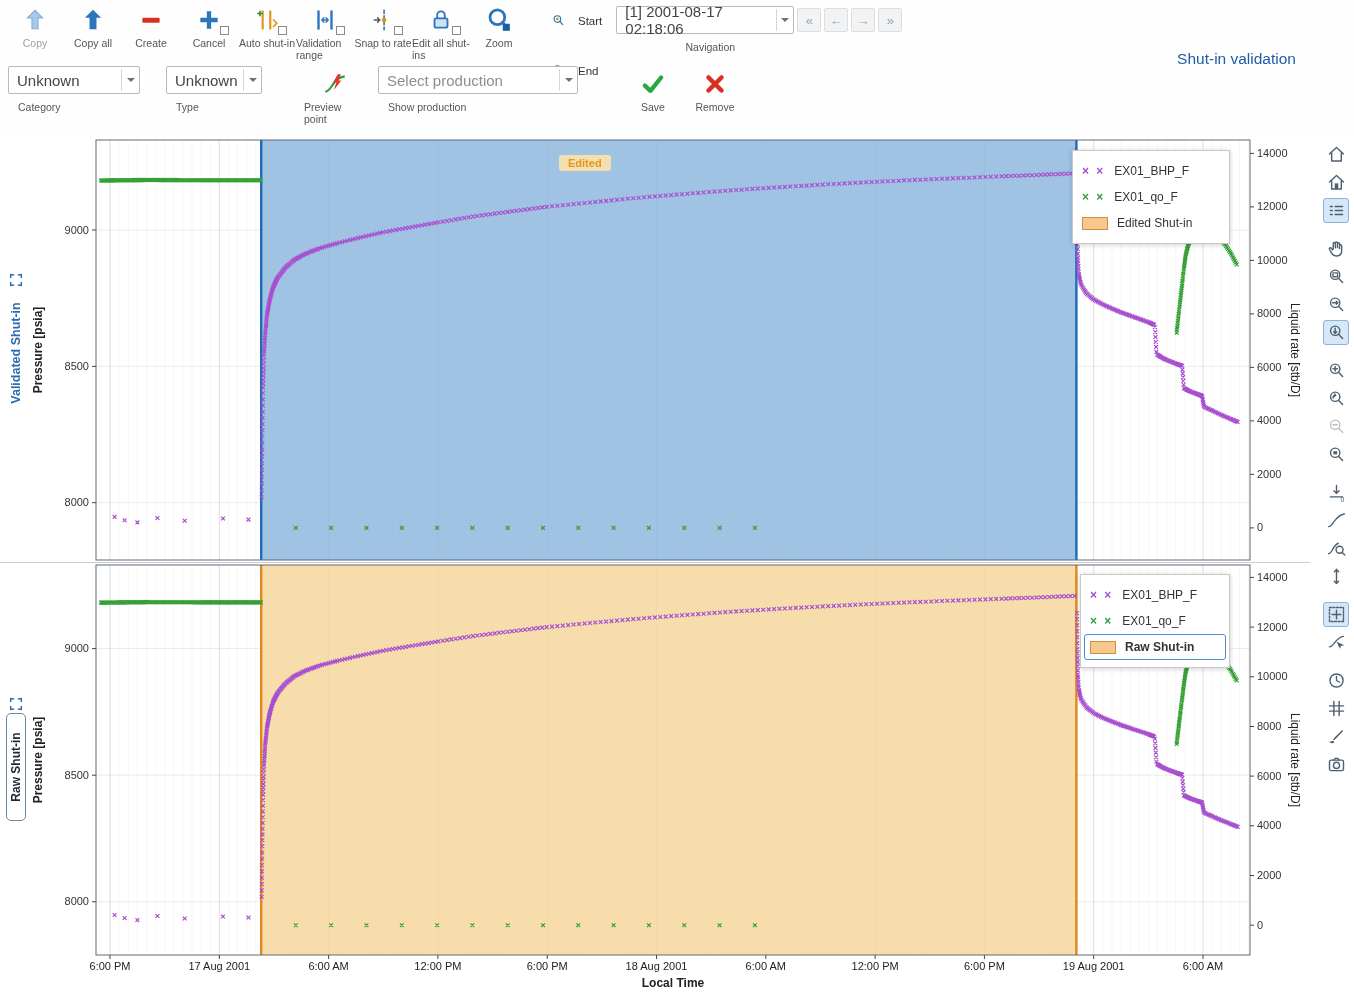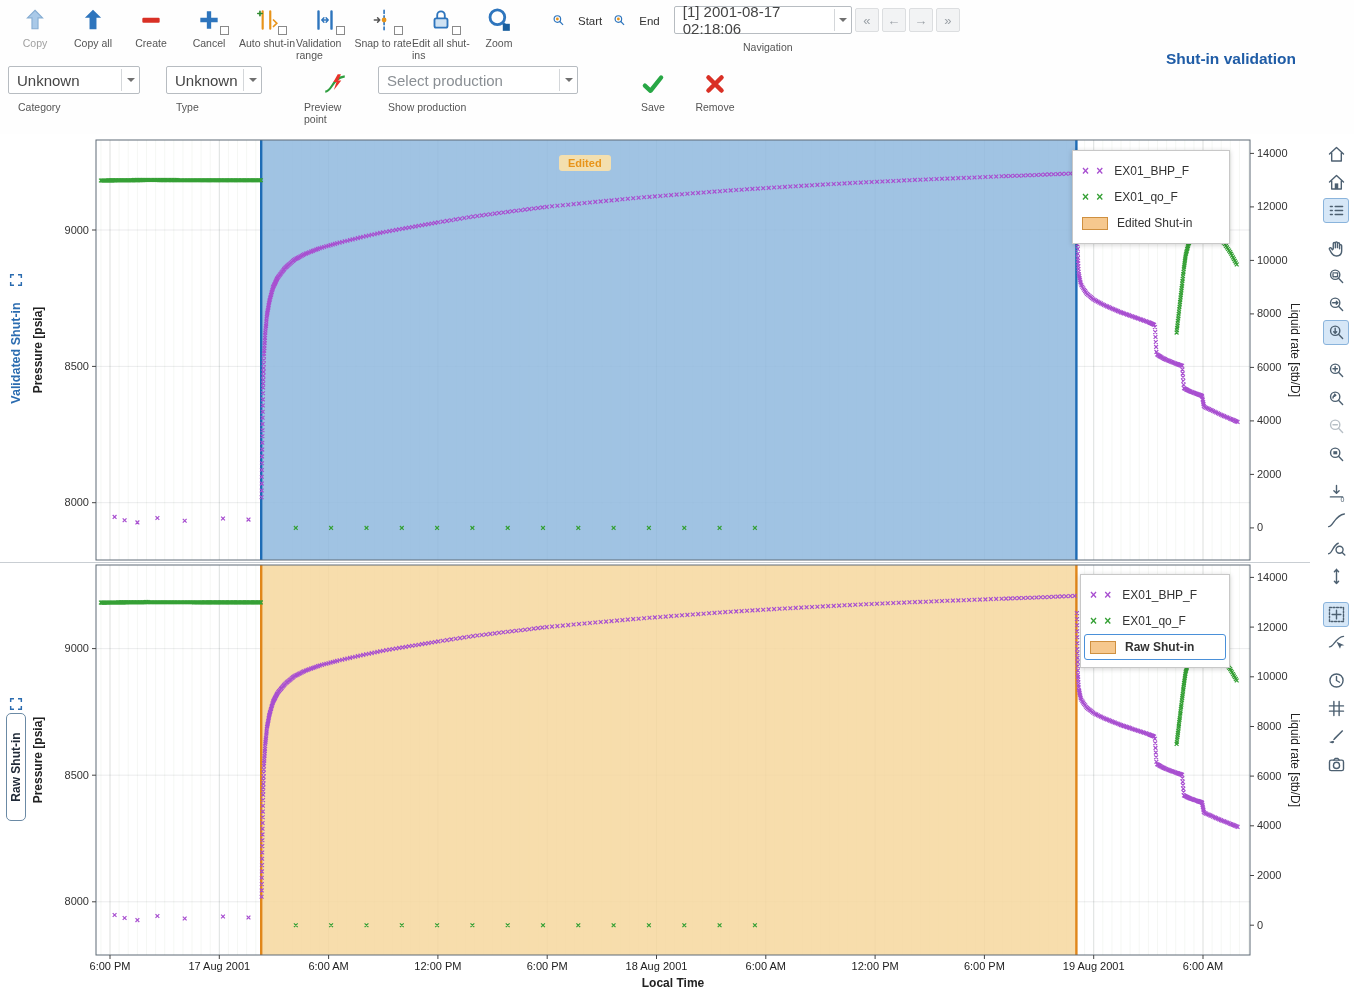--- a/index.html
+++ b/index.html
@@ -10,31 +10,31 @@
   .ribbon{position:absolute;left:0;top:0;width:1354px;height:134px;background:#fefefe;z-index:6}
   .row1{position:absolute;left:6px;top:2px;display:flex;align-items:flex-start}
   .row2{position:absolute;left:8px;top:66px;display:flex;align-items:flex-start}
   .rbtn{display:flex;flex-direction:column;align-items:center;width:58px;padding-top:3px;cursor:default}
   .ric{width:30px;height:30px;display:flex;align-items:center;justify-content:center;position:relative}
   .ric svg{width:26px;height:26px}
   .ric.small svg{width:17px;height:17px}
   .rlb{font-size:10.5px;color:#555;text-align:left;line-height:1.15;margin-top:2px}
   .rlb.dim{color:#a0a0a0}
   .chk{position:absolute;right:-5px;bottom:0;width:9px;height:9px;border:1px solid #8a8a8a;background:#fff}
-  .startend{display:flex;flex-direction:row;margin-left:16px;margin-top:4px;gap:3px}
+  .startend{display:flex;flex-direction:column;margin-left:16px;margin-top:4px;gap:20px}
   .se-row{display:flex;align-items:center;gap:4px;font-size:11.5px;color:#333}
   .navgrp{display:flex;flex-direction:column;margin-left:14px;margin-top:4px}
   .navrow{display:flex;align-items:center}
   .select{height:28px;border:1px solid #b7bcc1;background:#fff;display:flex;align-items:center;justify-content:space-between;font-size:15px;color:#444;padding-left:8px;border-radius:2px}
   .cvr{width:18px;height:22px;border-left:1px solid #d4d7da;display:flex;align-items:center;justify-content:center}
   .caret{width:0;height:0;border-left:4px solid transparent;border-right:4px solid transparent;border-top:4px solid #707070}
   .navbtn{width:24px;height:24px;margin-left:3px;background:#f2f3f4;border:1px solid #dcdee0;border-radius:2px;color:#9aa0a6;font-size:13px;display:flex;align-items:center;justify-content:center}
   .grplabel{font-size:10.5px;color:#555;margin-top:7px;padding-left:10px}
   .col{display:flex;flex-direction:column}
-  .appname{position:absolute;right:58px;top:50px;font-size:15.5px;font-weight:bold;color:#1f5ca6}
+  .appname{position:absolute;right:58px;top:50px;font-size:15.5px;font-weight:normal;color:#1f5ca6}
 
   
   #chart-svg{position:absolute;left:0;top:138px;z-index:1}
   .legend{position:absolute;background:#fff;border:1px solid #c8c8c8;box-shadow:0 1px 5px rgba(0,0,0,.18);padding:7px 9px;z-index:5;font-size:12px;color:#333}
   .lrow{display:flex;align-items:center;height:26px;gap:9px}
   .lrow.sel{border:1.5px solid #4a90d9;border-radius:3px;padding:0 5px;margin:0 -6px}
   .lmark{font-weight:bold;letter-spacing:2px;font-size:12px;white-space:nowrap}
   .lswatch{width:26px;height:13px;background:#f6c88e;border:1px solid #cf9040;flex:none}
   #edited-chip{position:absolute;left:559px;top:155px;background:rgba(248,224,172,.95);color:#e8941a;font-weight:bold;font-size:11px;padding:2px 9px;border-radius:3px;z-index:4}
   .vlab{position:absolute;transform:rotate(-90deg);text-align:center;white-space:nowrap;z-index:5}

